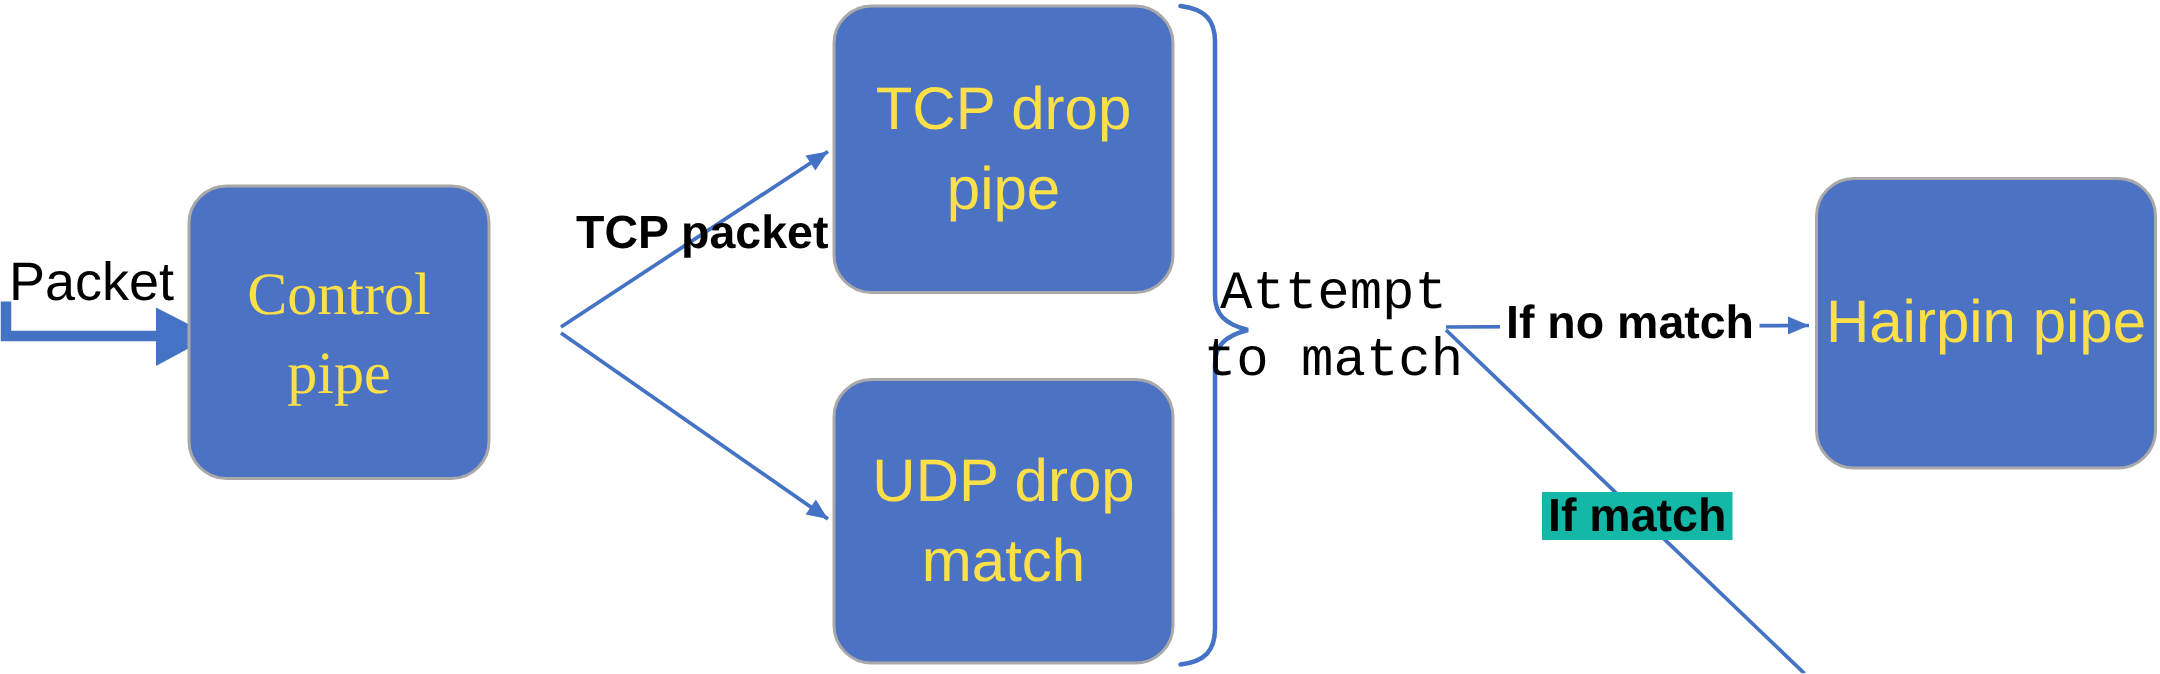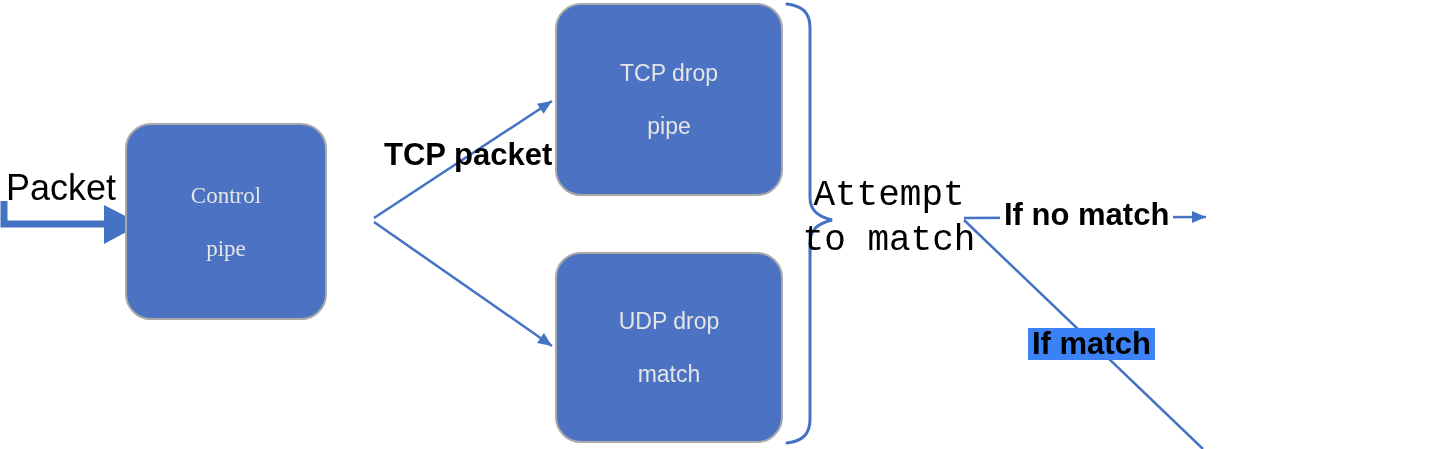--- a/index.html
+++ b/index.html
@@ -23,22 +23,22 @@
   .node {
     position: absolute;
     background: #4C72C4;
     border: 2px solid #A9A9A9;
     border-radius: 26px;
     box-sizing: border-box;
     display: flex;
     align-items: center;
     justify-content: center;
     text-align: center;
-    color: #e5e5e5;
-    font-size: 23px;
+    color: #fde047;
+    font-size: 40px;
     line-height: 53px;
     white-space: pre-line;
   }
   .node-control { left: 125px; top: 123px; width: 202px; height: 197px; font-family: Liberation Serif, serif; }
   .node-tcp     { left: 555px; top: 3px;   width: 228px; height: 193px; }
   .node-udp     { left: 555px; top: 252px; width: 228px; height: 191px; }
   .node-hairpin { left: 1210px; top: 118px; width: 228px; height: 195px; }
 
   .flow-label {
     position: absolute;
@@ -46,21 +46,21 @@
     white-space: pre-line;
   }
   .lbl-regular { font-size: 36px; line-height: 44px; }
   .lbl-bold    { font-size: 31px; line-height: 32px; font-weight: bold; }
 
   .lbl-packet      { left: 6px;    top: 166px; }
   .lbl-tcp-packet  { left: 384px;  top: 139px; }
   .lbl-udp-packet  { left: 376px;  top: 264px; }
   .lbl-attempt     { left: 798px;  top: 173px; width: 182px; text-align: center; line-height: 45px; font-family: Liberation Mono, monospace; }
   .lbl-if-no-match { left: 1000px; top: 199px; background: #ffffff; padding: 0 4px; }
-  .lbl-if-match    { left: 1028px; top: 328px; background: #3b82f6; padding: 0 4px; }
+  .lbl-if-match    { left: 1028px; top: 328px; background: #14b8a6; padding: 0 4px; }
 </style>
 </head>
 <body>
 
 <div id="canvas">
 
   <svg id="connector-layer" viewBox="0 0 1440 449" xmlns="http://www.w3.org/2000/svg">
     <defs>
       <marker id="arrowhead" markerUnits="userSpaceOnUse" markerWidth="18" markerHeight="16" refX="15" refY="7" orient="auto">
         <path d="M1,1 L15,7 L1,13 Z" fill="#4472C4"></path>
@@ -83,20 +83,21 @@
 
   <div class="node node-control">Control
 pipe</div>
 
   <div class="node node-tcp">TCP drop
 pipe</div>
 
   <div class="node node-udp">UDP drop
 match</div>
 
+  <div class="node node-hairpin">Hairpin pipe</div>
 
   <div class="flow-label lbl-regular lbl-packet">Packet</div>
 
   <div class="flow-label lbl-bold lbl-tcp-packet">TCP packet</div>
 
 
   <div class="flow-label lbl-regular lbl-attempt">Attempt
 to match</div>
 
   <div class="flow-label lbl-bold lbl-if-no-match">If no match</div>

